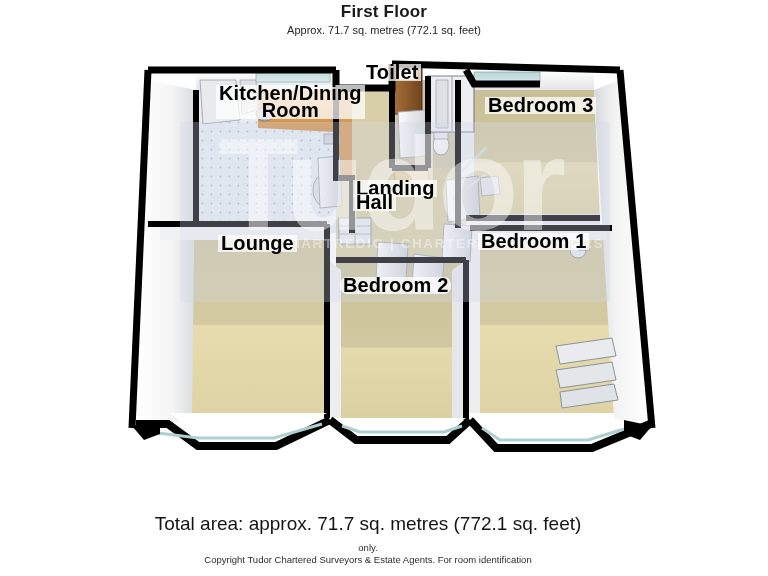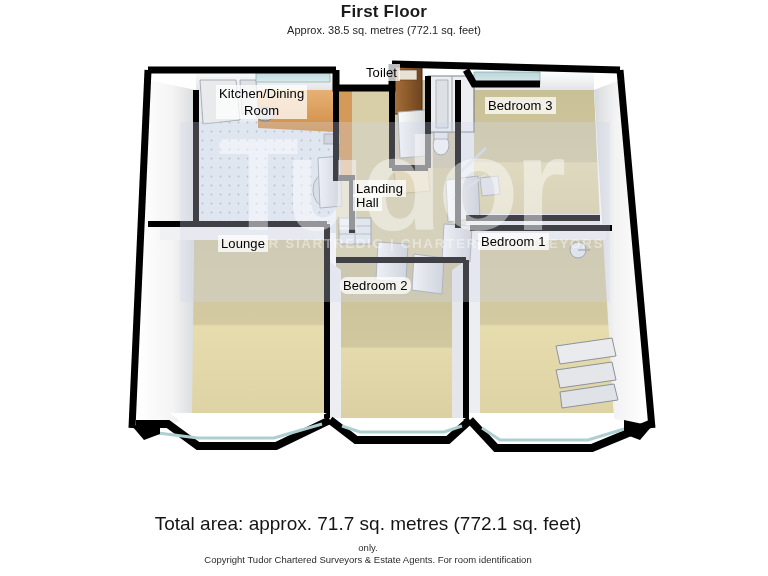--- a/index.html
+++ b/index.html
@@ -77,37 +77,37 @@
   .wm-band {
     position: absolute;
     left: 180px; top: 94px;
     width: 430px; height: 180px;
     background: rgba(210,215,235,0.30);
   }
 
   
   .rlabel {
     position: absolute;
-    font-size: 13px; font-weight: normal; color: #000;
+    font-size: 20px; font-weight: bold; color: #000;
     background: rgba(255,255,255,0.74);
     padding: 0 3px;
     white-space: nowrap;
     line-height: 17px;
     letter-spacing: 0.1px;
   }
   .rlabel.two-line { text-align: center; line-height: 17px; }
 </style>
 </head>
 <body>
 
 <div id="page">
 
   <div class="header">
     <div class="plan-title">First Floor</div>
-    <div class="plan-subtitle">Approx. 38.5 sq. metres (772.1 sq. feet)</div>
+    <div class="plan-subtitle">Approx. 71.7 sq. metres (772.1 sq. feet)</div>
   </div>
 
   <div class="stage">
     <svg viewBox="0 0 768 460" xmlns="http://www.w3.org/2000/svg">
       <defs>
         <linearGradient id="gFloorA" x1="0" y1="0" x2="0" y2="1">
           <stop offset="0%" stop-color="#cdc49c"></stop>
           <stop offset="52%" stop-color="#d4caa2"></stop>
           <stop offset="53%" stop-color="#e6dcae"></stop>
           <stop offset="100%" stop-color="#ded3a4"></stop>

